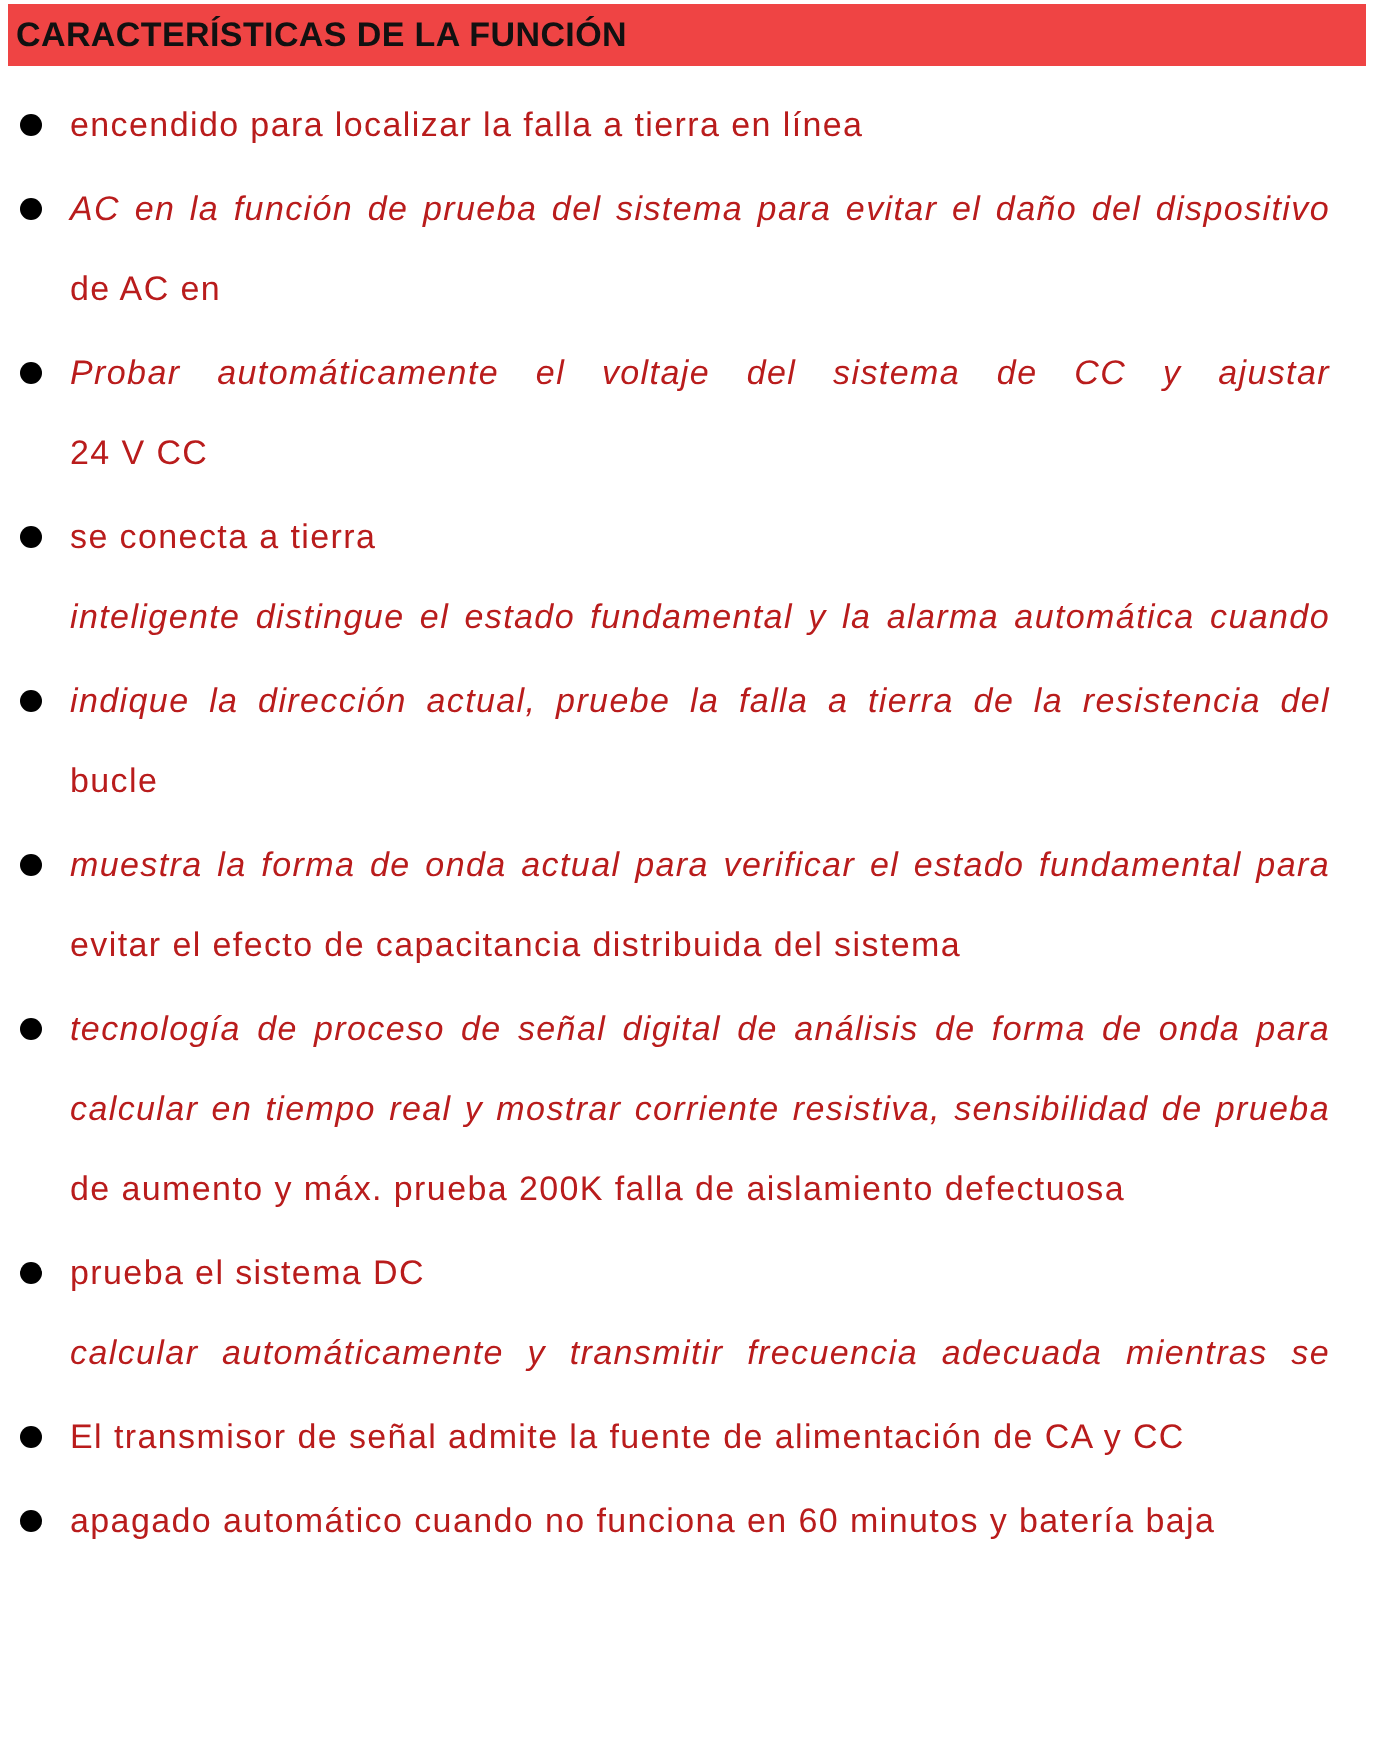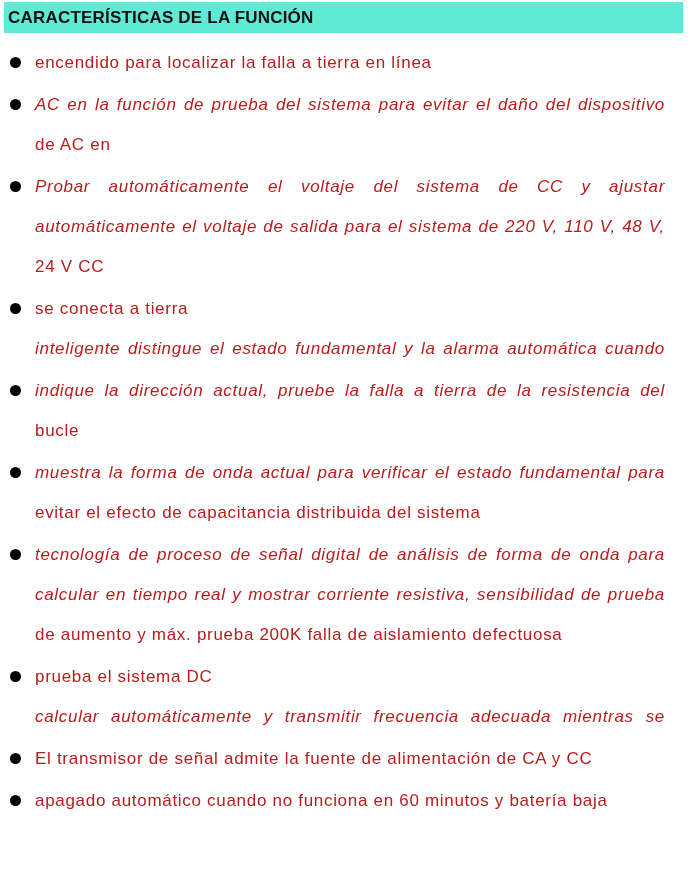--- a/index.html
+++ b/index.html
@@ -49,36 +49,35 @@
   }
   .line.just {
     text-align: justify;
     text-align-last: justify;
     font-style: italic;
   }
 </style>
 </head>
 <body style="background: rgb(255, 255, 255);">
 
-<div class="title-bar" style="background: #5eead4;">CARACTERÍSTICAS DE LA FUNCIÓN</div>
+<div class="title-bar" style="background: #ef4444;">CARACTERÍSTICAS DE LA FUNCIÓN</div>
 
 <div class="feature-list">
     <div class="bullet-item">
       <span class="dot"></span>
       <div class="line">encendido para localizar la falla a tierra en línea</div>
     </div>
     <div class="bullet-item">
       <span class="dot"></span>
       <div class="line just">AC en la función de prueba del sistema para evitar el daño del dispositivo</div>
       <div class="line">de AC en</div>
     </div>
     <div class="bullet-item">
       <span class="dot"></span>
       <div class="line just">Probar automáticamente el voltaje del sistema de CC y ajustar</div>
-      <div class="line just">automáticamente el voltaje de salida para el sistema de 220 V, 110 V, 48 V,</div>
       <div class="line">24 V CC</div>
     </div>
     <div class="bullet-item">
       <span class="dot"></span>
       <div class="line">se conecta a tierra</div>
       <div class="line just">inteligente distingue el estado fundamental y la alarma automática cuando</div>
     </div>
     <div class="bullet-item">
       <span class="dot"></span>
       <div class="line just">indique la dirección actual, pruebe la falla a tierra de la resistencia del</div>

